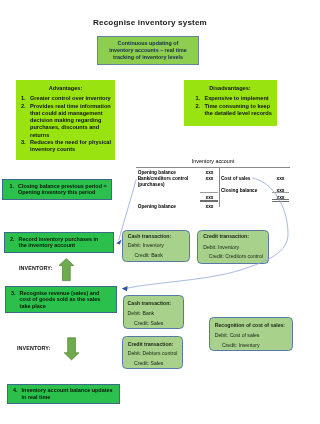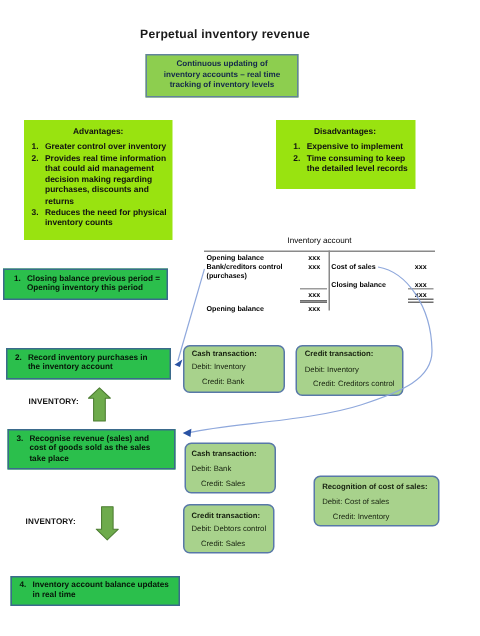--- a/index.html
+++ b/index.html
@@ -56,21 +56,21 @@
   
   #connectors{left:0;top:0;width:300px;height:424px;pointer-events:none;}
   
   .inv-label{position:absolute;font-size:5.4px;font-weight:bold;color:#111;letter-spacing:0.1px;white-space:nowrap;}
   #inventory-label-1{left:19px;top:264.5px;}
   #inventory-label-2{left:17px;top:344.5px;}
 </style>
 </head>
 <body>
 
-<div class="abs" id="page-title">Perpetual inventory revenue</div>
+<div class="abs" id="page-title">Recognise inventory system</div>
 
 <div class="abs" id="summary-box">
   <div class="txt">
     <div>Continuous updating of</div>
     <div>inventory accounts – real time</div>
     <div>tracking of inventory levels</div>
   </div>
 </div>
 
 <div class="abs adv-box" id="advantages-box">

